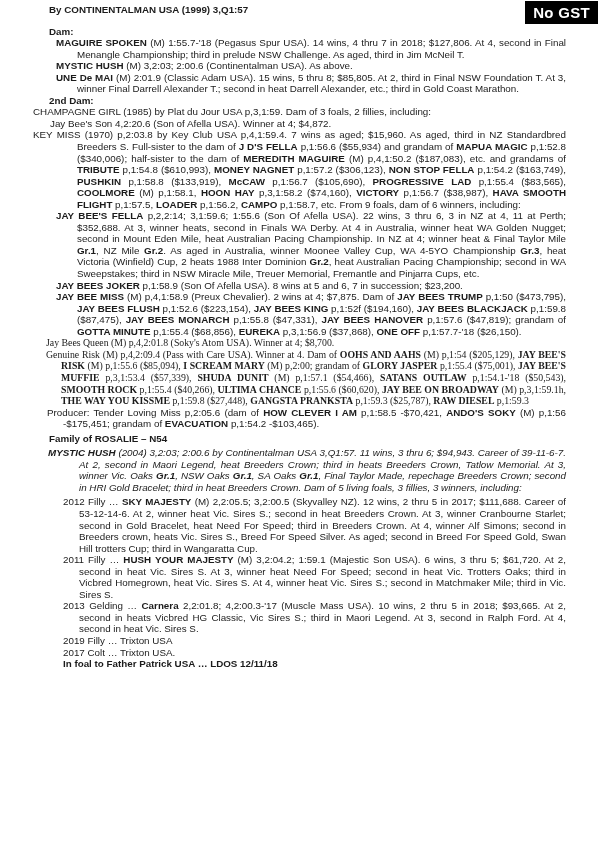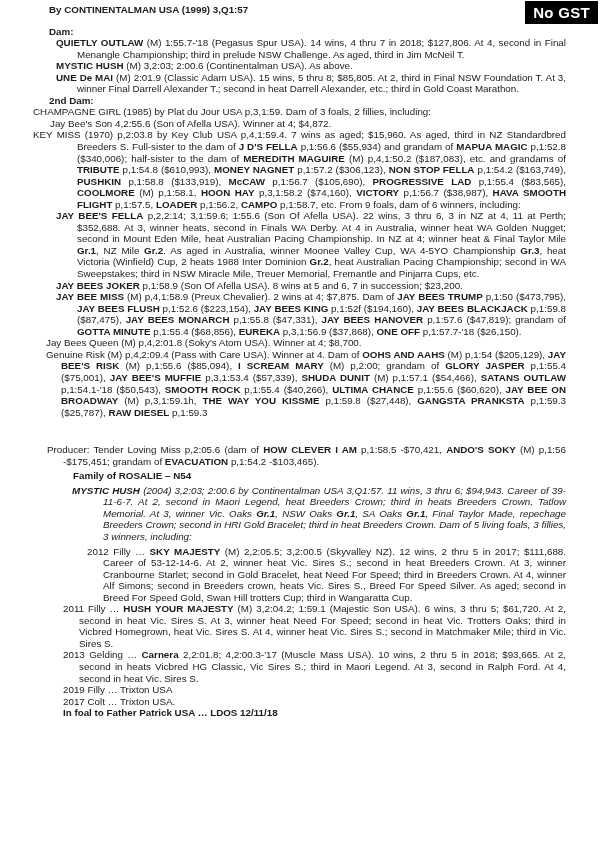--- a/index.html
+++ b/index.html
@@ -18,41 +18,41 @@
   .content{
     position:absolute;top:4px;left:33px;width:533px;
   }
   .ln{margin:0;text-align:justify;}
   .b{font-weight:700;}
   
   .s-head{padding-left:16px;text-indent:0;}
   .s-dam {padding-left:44px;text-indent:-44px;}
   .s-foal{padding-left:44px;text-indent:-21px;}
   .s-foal2{padding-left:44px;text-indent:-27px;}
-  .s-min {padding-left:28px;text-indent:-15px;}
-  .s-prod{padding-left:30px;text-indent:-16px;margin-top:26px;}
+  .s-min {padding-left:28px;text-indent:-15px;font-family:Liberation Serif, serif;}
+  .s-prod{padding-left:30px;text-indent:-16px;}
   .s-feat{padding-left:46px;text-indent:-31px;font-style:italic;}
   .s-yr  {padding-left:46px;text-indent:-16px;}
   .g-lg{margin-top:10px;}
-  .g-sm{margin-top:3px;margin-left:24px;}
+  .g-sm{margin-top:3px;}
 </style>
 </head>
 <body>
 
 <div class="page">
   <div class="badge">No GST</div>
   <div class="content">
       <p class="ln s-head"><span class="b">By CONTINENTALMAN USA (1999) 3,Q1:57</span></p>
       <p class="ln s-head g-lg"><span class="b">Dam:</span></p>
-      <p class="ln s-foal"><span class="b">QUIETLY OUTLAW</span><span> (M) 1:55.7-'18 (Pegasus Spur USA). 14 wins, 4 thru 7 in 2018; $127,806. At 4, second in Final Menangle Championship; third in prelude NSW Challenge. As aged, third in Jim McNeil T.</span></p>
+      <p class="ln s-foal"><span class="b">MAGUIRE SPOKEN</span><span> (M) 1:55.7-'18 (Pegasus Spur USA). 14 wins, 4 thru 7 in 2018; $127,806. At 4, second in Final Menangle Championship; third in prelude NSW Challenge. As aged, third in Jim McNeil T.</span></p>
       <p class="ln s-foal"><span class="b">MYSTIC HUSH</span><span> (M) 3,2:03; 2:00.6 (Continentalman USA). As above.</span></p>
       <p class="ln s-foal"><span class="b">UNE De MAI</span><span> (M) 2:01.9 (Classic Adam USA). 15 wins, 5 thru 8; $85,805. At 2, third in Final NSW Foundation T. At 3, winner Final Darrell Alexander T.; second in heat Darrell Alexander, etc.; third in Gold Coast Marathon.</span></p>
       <p class="ln s-head"><span class="b">2nd Dam:</span></p>
       <p class="ln s-dam"><span>CHAMPAGNE GIRL (1985) by Plat du Jour USA p,3,1:59. Dam of 3 foals, 2 fillies, including:</span></p>
-      <p class="ln s-foal2"><span>Jay Bee's Son 4,2:55.6 (Son of Afella USA). Winner at 4; $4,872.</span></p>
+      <p class="ln s-foal2"><span>Jay Bee's Son 4,2:20.6 (Son of Afella USA). Winner at 4; $4,872.</span></p>
       <p class="ln s-dam"><span>KEY MISS (1970) p,2:03.8 by Key Club USA p,4,1:59.4. 7 wins as aged; $15,960. As aged, third in NZ Standardbred Breeders S. Full-sister to the dam of </span><span class="b">J D'S FELLA</span><span> p,1:56.6 ($55,934) and grandam of </span><span class="b">MAPUA MAGIC</span><span> p,1:52.8 ($340,006); half-sister to the dam of </span><span class="b">MEREDITH MAGUIRE</span><span> (M) p,4,1:50.2 ($187,083), etc. and grandams of </span><span class="b">TRIBUTE</span><span> p,1:54.8 ($610,993), </span><span class="b">MONEY NAGNET</span><span> p,1:57.2 ($306,123), </span><span class="b">NON STOP FELLA</span><span> p,1:54.2 ($163,749), </span><span class="b">PUSHKIN</span><span> p,1:58.8 ($133,919), </span><span class="b">McCAW</span><span> p,1:56.7 ($105,690), </span><span class="b">PROGRESSIVE LAD</span><span> p,1:55.4 ($83,565), </span><span class="b">COOLMORE</span><span> (M) p,1:58.1, </span><span class="b">HOON HAY</span><span> p,3,1:58.2 ($74,160), </span><span class="b">VICTORY</span><span> p,1:56.7 ($38,987), </span><span class="b">HAVA SMOOTH FLIGHT</span><span> p,1:57.5, </span><span class="b">LOADER</span><span> p,1:56.2, </span><span class="b">CAMPO</span><span> p,1:58.7, etc. From 9 foals, dam of 6 winners, including:</span></p>
       <p class="ln s-foal"><span class="b">JAY BEE'S FELLA</span><span> p,2,2:14; 3,1:59.6; 1:55.6 (Son Of Afella USA). 22 wins, 3 thru 6, 3 in NZ at 4, 11 at Perth; $352,688. At 3, winner heats, second in Finals WA Derby. At 4 in Australia, winner heat WA Golden Nugget; second in Mount Eden Mile, heat Australian Pacing Championship. In NZ at 4; winner heat &amp; Final Taylor Mile </span><span class="b">Gr.1</span><span>, NZ Mile </span><span class="b">Gr.2</span><span>. As aged in Australia, winner Moonee Valley Cup, WA 4-5YO Championship </span><span class="b">Gr.3</span><span>, heat Victoria (Winfield) Cup, 2 heats 1988 Inter Dominion </span><span class="b">Gr.2</span><span>, heat Australian Pacing Championship; second in WA Sweepstakes; third in NSW Miracle Mile, Treuer Memorial, Fremantle and Pinjarra Cups, etc.</span></p>
       <p class="ln s-foal"><span class="b">JAY BEES JOKER</span><span> p,1:58.9 (Son Of Afella USA). 8 wins at 5 and 6, 7 in succession; $23,200.</span></p>
       <p class="ln s-foal"><span class="b">JAY BEE MISS</span><span> (M) p,4,1:58.9 (Preux Chevalier). 2 wins at 4; $7,875. Dam of </span><span class="b">JAY BEES TRUMP</span><span> p,1:50 ($473,795), </span><span class="b">JAY BEES FLUSH</span><span> p,1:52.6 ($223,154), </span><span class="b">JAY BEES KING</span><span> p,1:52f ($194,160), </span><span class="b">JAY BEES BLACKJACK</span><span> p,1:59.8 ($87,475), </span><span class="b">JAY BEES MONARCH</span><span> p,1:55.8 ($47,331), </span><span class="b">JAY BEES HANOVER</span><span> p,1:57.6 ($47,819); grandam of </span><span class="b">GOTTA MINUTE</span><span> p,1:55.4 ($68,856), </span><span class="b">EUREKA</span><span> p,3,1:56.9 ($37,868), </span><span class="b">ONE OFF</span><span> p,1:57.7-'18 ($26,150).</span></p>
       <p class="ln s-min"><span>Jay Bees Queen (M) p,4,2:01.8 (Soky's Atom USA). Winner at 4; $8,700.</span></p>
       <p class="ln s-min"><span>Genuine Risk (M) p,4,2:09.4 (Pass with Care USA). Winner at 4. Dam of </span><span class="b">OOHS AND AAHS</span><span> (M) p,1:54 ($205,129), </span><span class="b">JAY BEE'S RISK</span><span> (M) p,1:55.6 ($85,094), </span><span class="b">I SCREAM MARY</span><span> (M) p,2:00; grandam of </span><span class="b">GLORY JASPER</span><span> p,1:55.4 ($75,001), </span><span class="b">JAY BEE'S MUFFIE</span><span> p,3,1:53.4 ($57,339), </span><span class="b">SHUDA DUNIT</span><span> (M) p,1:57.1 ($54,466), </span><span class="b">SATANS OUTLAW</span><span> p,1:54.1-'18 ($50,543), </span><span class="b">SMOOTH ROCK</span><span> p,1:55.4 ($40,266), </span><span class="b">ULTIMA CHANCE</span><span> p,1:55.6 ($60,620), </span><span class="b">JAY BEE ON BROADWAY</span><span> (M) p,3,1:59.1h, </span><span class="b">THE WAY YOU KISSME</span><span> p,1:59.8 ($27,448), </span><span class="b">GANGSTA PRANKSTA</span><span> p,1:59.3 ($25,787), </span><span class="b">RAW DIESEL</span><span> p,1:59.3</span></p>
       <p class="ln s-prod"><span>Producer: Tender Loving Miss p,2:05.6 (dam of </span><span class="b">HOW CLEVER I AM</span><span> p,1:58.5 -$70,421, </span><span class="b">ANDO'S SOKY</span><span> (M) p,1:56 -$175,451; grandam of </span><span class="b">EVACUATION</span><span> p,1:54.2 -$103,465).</span></p>
       <p class="ln s-head g-sm"><span class="b">Family of ROSALIE – N54</span></p>
       <p class="ln s-feat g-sm"><span class="b">MYSTIC HUSH</span><span> (2004) 3,2:03; 2:00.6 by Continentalman USA 3,Q1:57. 11 wins, 3 thru 6; $94,943. Career of 39-11-6-7. At 2, second in Maori Legend, heat Breeders Crown; third in heats Breeders Crown, Tatlow Memorial. At 3, winner Vic. Oaks </span><span class="b">Gr.1</span><span>, NSW Oaks </span><span class="b">Gr.1</span><span>, SA Oaks </span><span class="b">Gr.1</span><span>, Final Taylor Made, repechage Breeders Crown; second in HRI Gold Bracelet; third in heat Breeders Crown. Dam of 5 living foals, 3 fillies, 3 winners, including:</span></p>
       <p class="ln s-yr g-sm"><span>2012 Filly … </span><span class="b">SKY MAJESTY</span><span> (M) 2,2:05.5; 3,2:00.5 (Skyvalley NZ). 12 wins, 2 thru 5 in 2017; $111,688. Career of 53-12-14-6. At 2, winner heat Vic. Sires S.; second in heat Breeders Crown. At 3, winner Cranbourne Starlet; second in Gold Bracelet, heat Need For Speed; third in Breeders Crown. At 4, winner Alf Simons; second in Breeders crown, heats Vic. Sires S., Breed For Speed Silver. As aged; second in Breed For Speed Gold, Swan Hill trotters Cup; third in Wangaratta Cup.</span></p>

